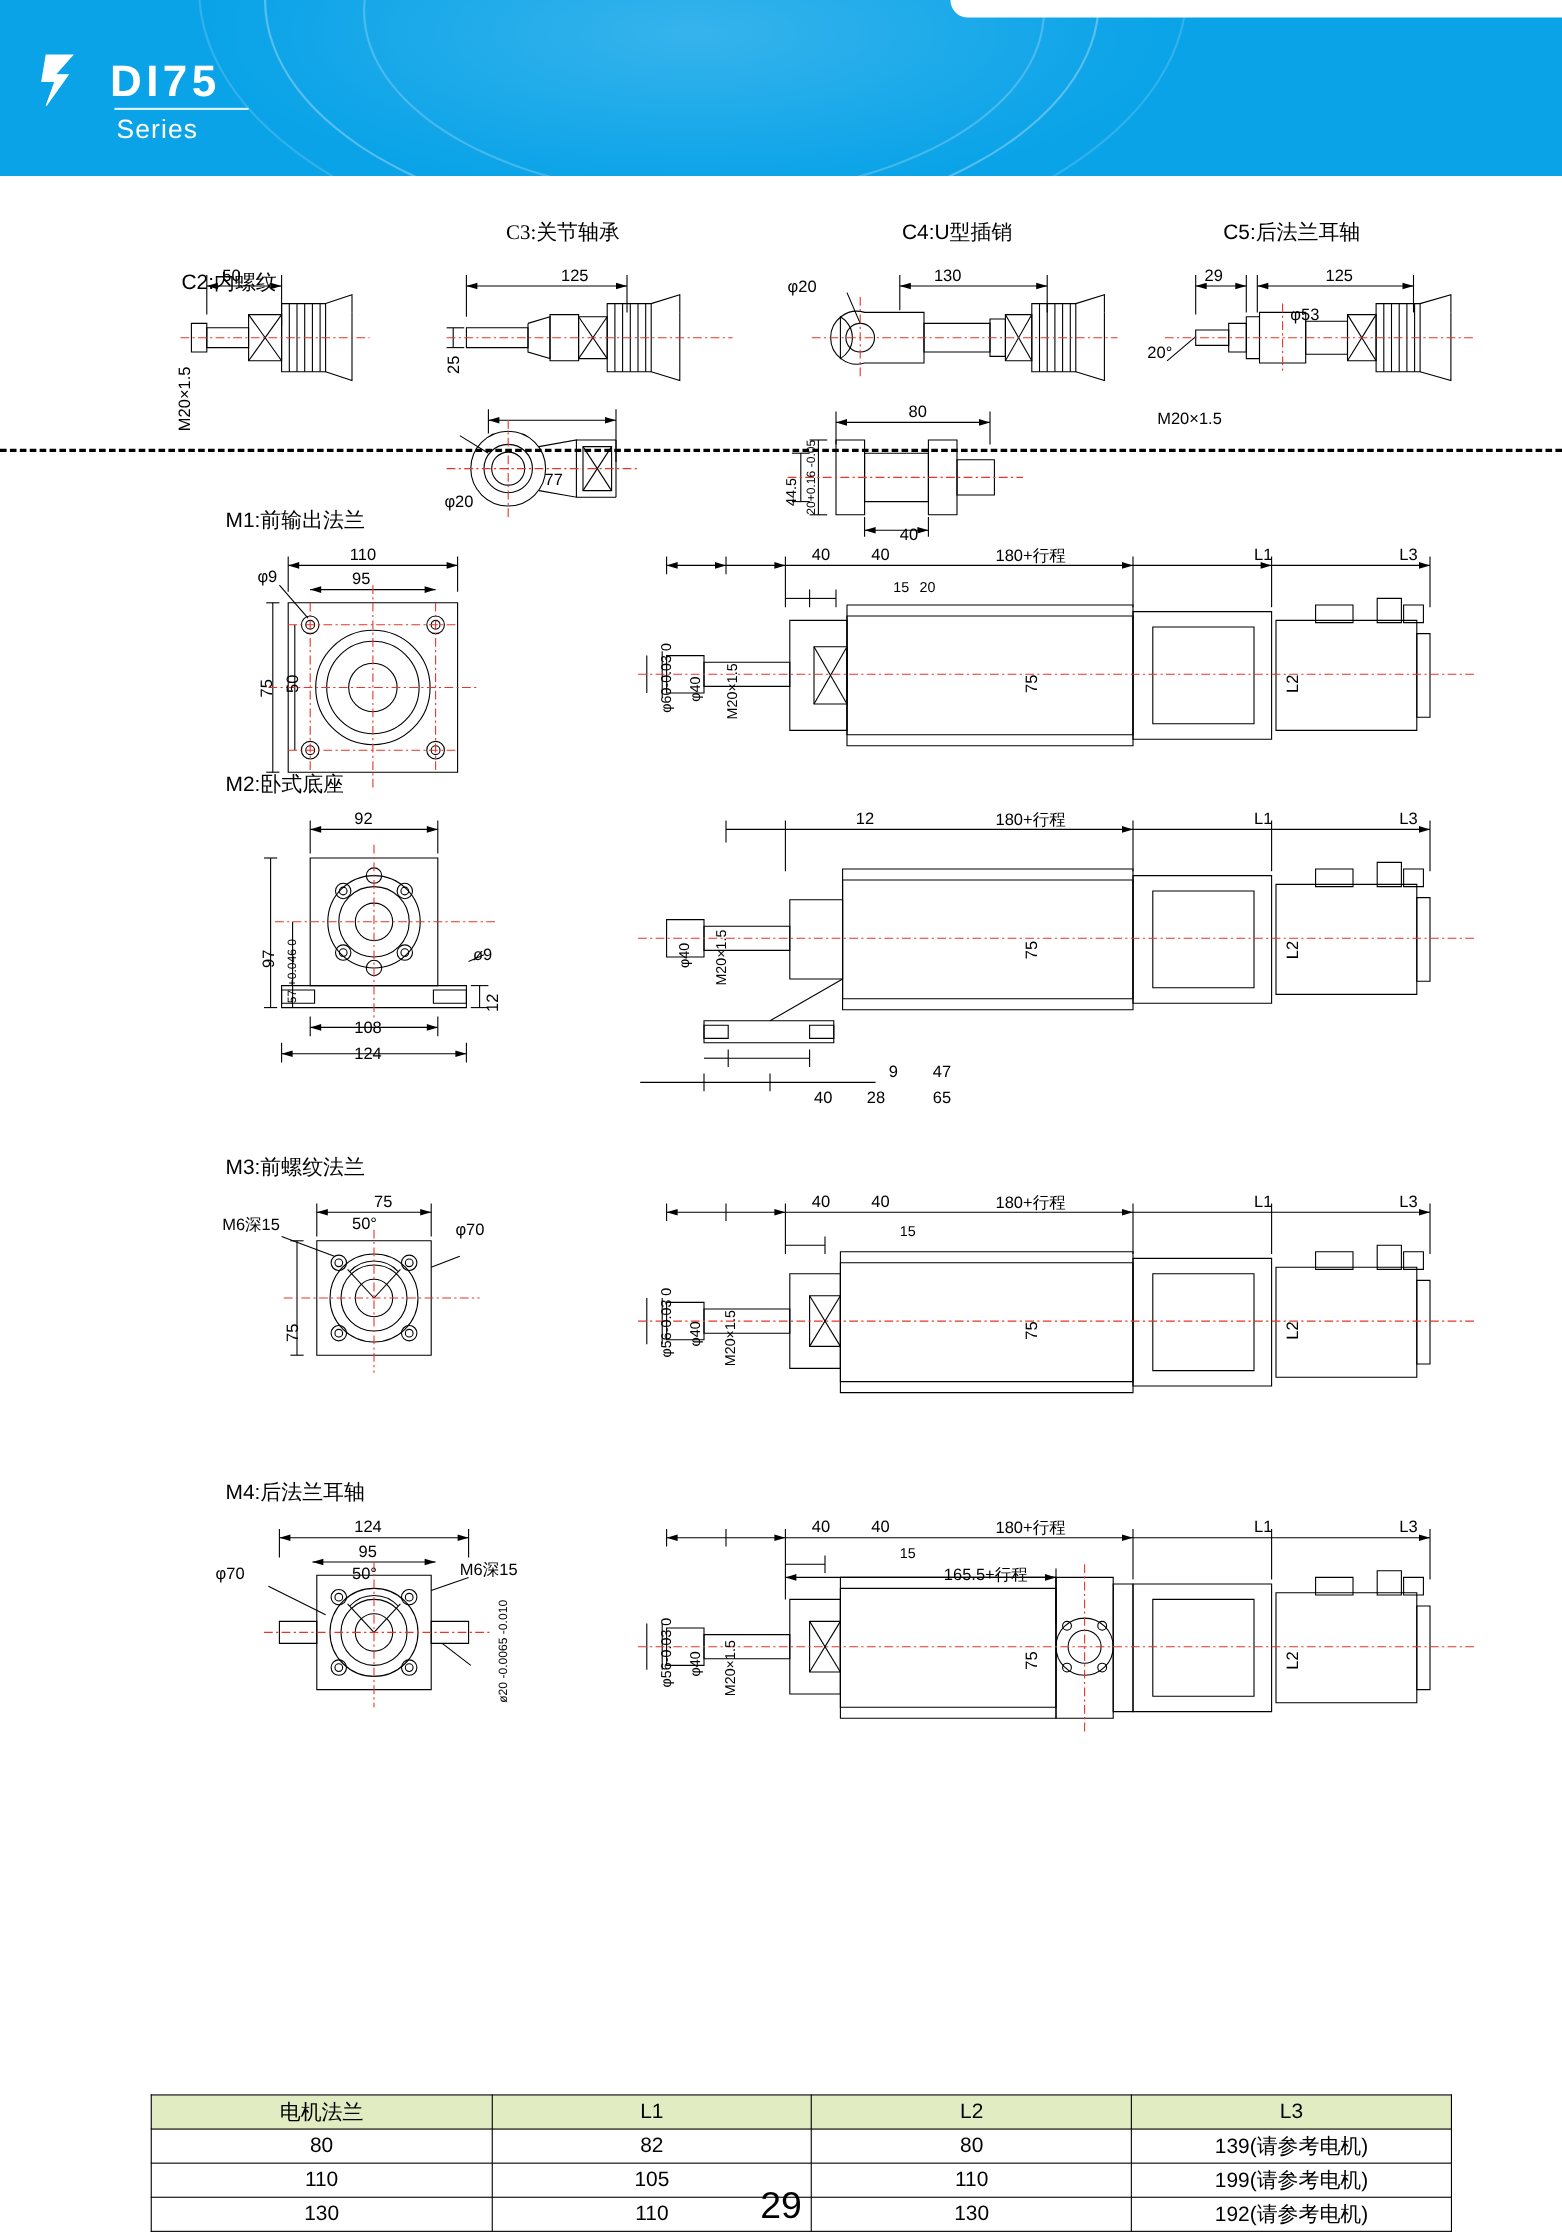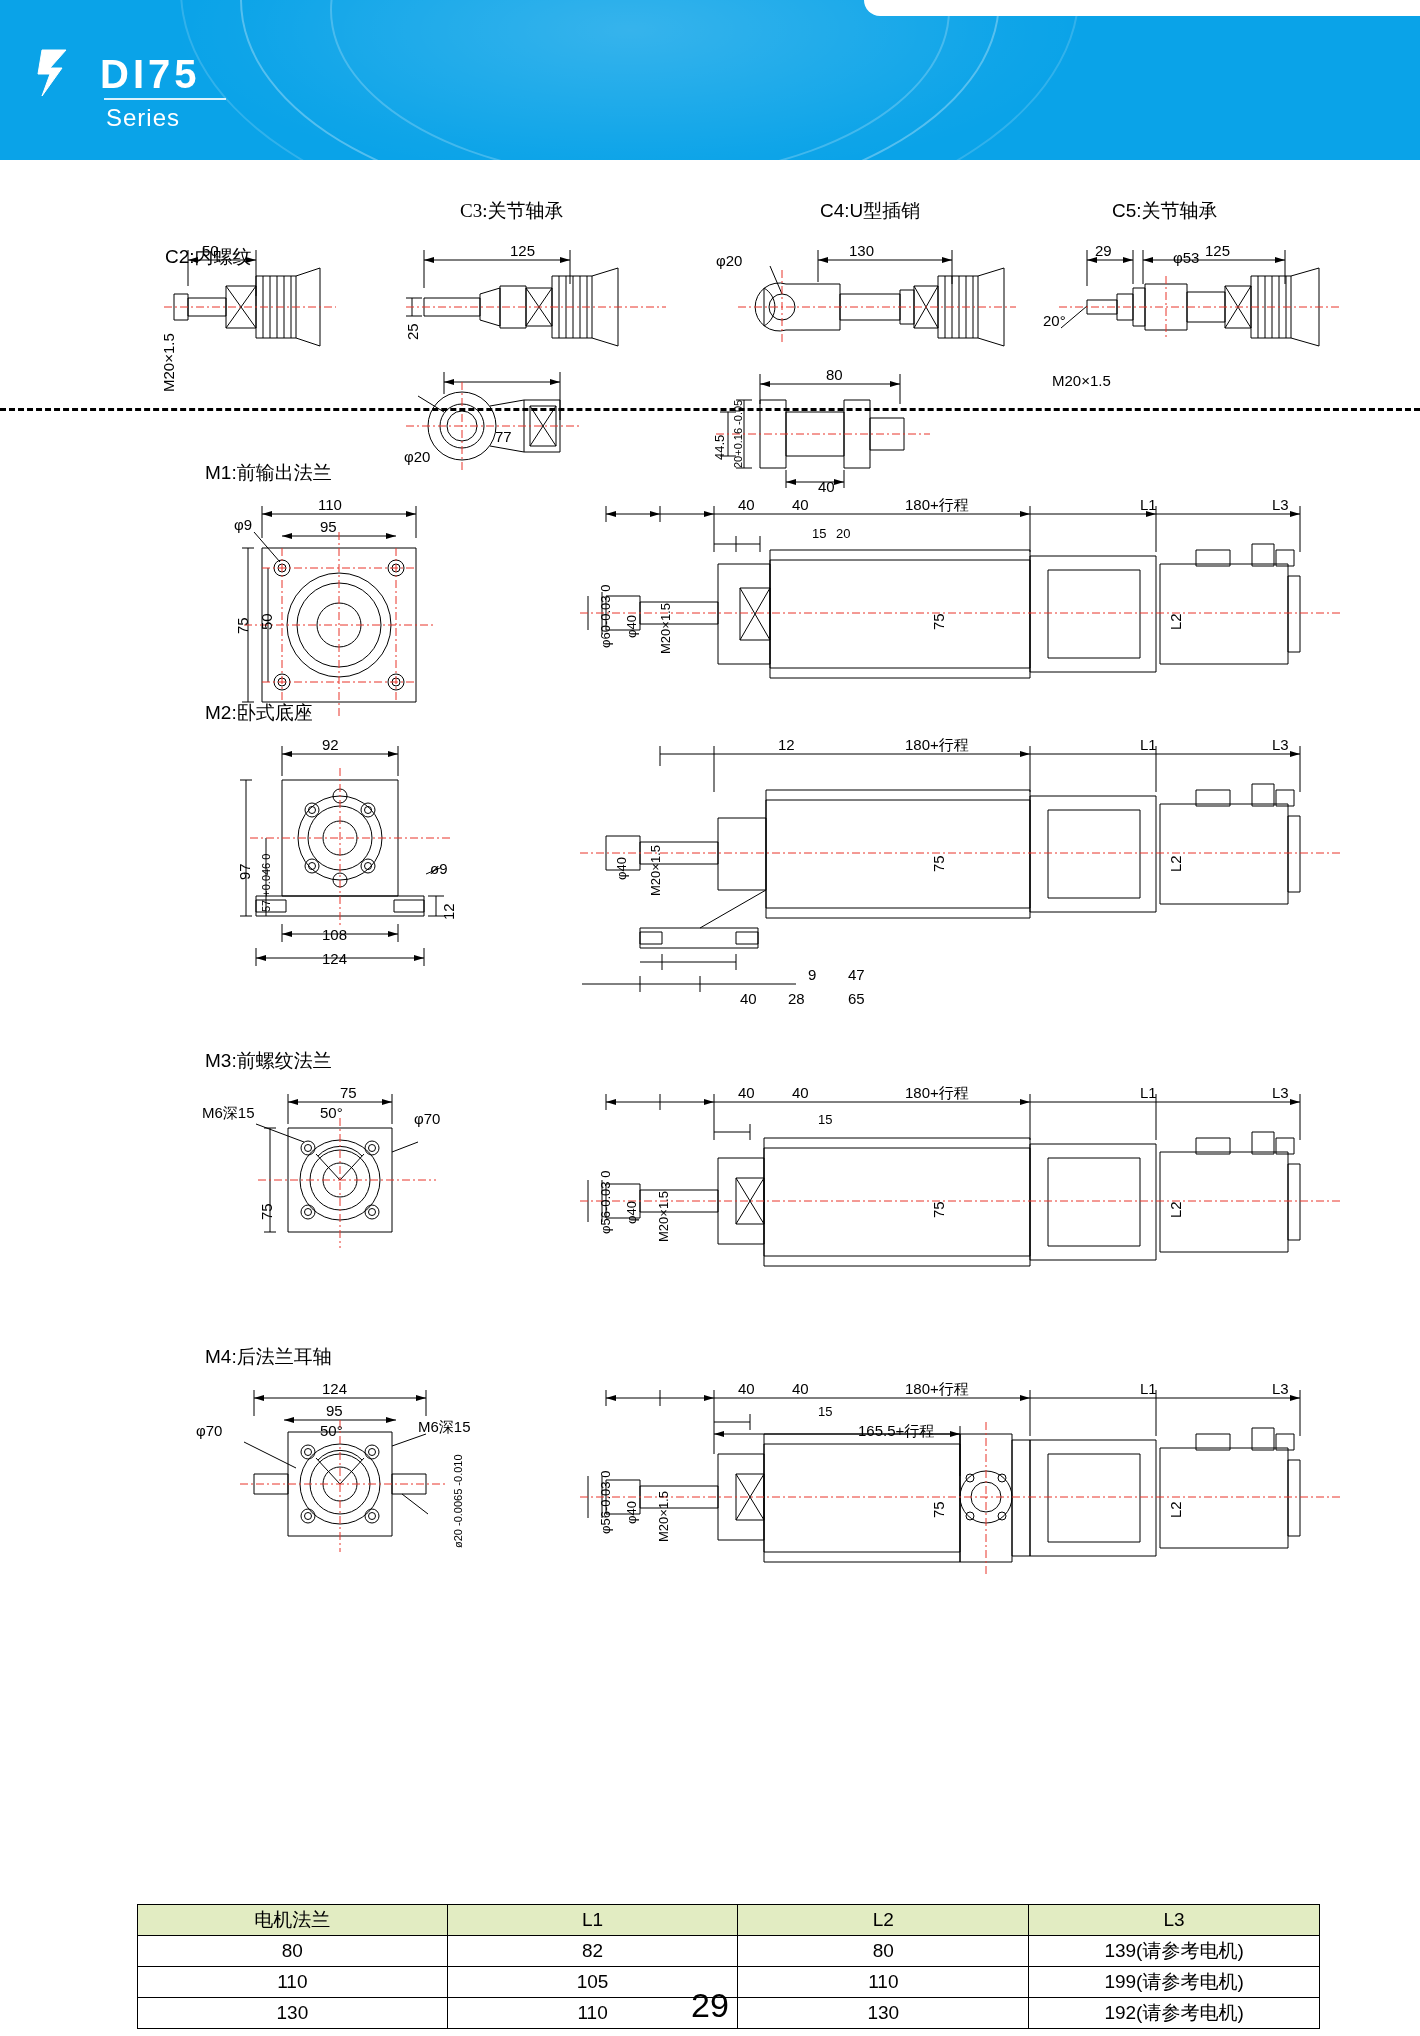--- a/index.html
+++ b/index.html
@@ -108,21 +108,21 @@
   <div class="title-main">DI75</div>
   <div class="title-rule"></div>
   <div class="title-sub">Series</div>
 </div>
 
 <div class="sheet">
 
   <div class="lbl cn" style="left:165px; top:38px;margin-top:46px;">C2:内螺纹</div>
   <div class="lbl cn" style="left:460px; top:38px;font-family:Liberation Serif, serif;">C3:关节轴承</div>
   <div class="lbl cn" style="left:820px; top:38px;">C4:U型插销</div>
-  <div class="lbl cn" style="left:1112px; top:38px;">C5:关节轴承</div>
+  <div class="lbl cn" style="left:1112px; top:38px;">C5:后法兰耳轴</div>
 
   <svg class="dwg" style="left:150px; top:76px;" width="190" height="150" viewBox="0 0 190 150">
     <g stroke="#000" stroke-width="1" fill="none">
 
       <line x1="38" y1="24" x2="106" y2="24"></line>
       <line x1="38" y1="14" x2="38" y2="50"></line>
       <line x1="106" y1="14" x2="106" y2="60"></line>
       <polygon points="38,24 48,21 48,27" fill="#000" stroke="none"></polygon>
       <polygon points="106,24 96,21 96,27" fill="#000" stroke="none"></polygon>
 
@@ -335,21 +335,21 @@
 
       <line x1="6" y1="92" x2="32" y2="70"></line>
     </g>
     <g stroke="#e8352a" stroke-width="1" stroke-dasharray="8,3,2,3">
       <line x1="4" y1="71" x2="286" y2="71"></line>
       <line x1="111" y1="40" x2="111" y2="104"></line>
     </g>
   </svg>
   <div class="dim" style="left:1095px; top:82px;">29</div>
   <div class="dim" style="left:1205px; top:82px;">125</div>
-  <div class="dim" style="left:1173px; top:89px;">φ53</div>
+  <div class="dim" style="left:1173px; top:118px;">φ53</div>
   <div class="dim" style="left:1043px; top:152px;">20°</div>
   <div class="dim" style="left:1052px; top:212px;">M20×1.5</div>
 
   <div class="divider-dashed"></div>
 
   <div class="lbl cn" style="left:205px; top:300px;">M1:前输出法兰</div>
 
   <svg class="dwg" style="left:240px; top:332px;" width="200" height="250" viewBox="0 0 200 250">
     <g stroke="#000" stroke-width="1" fill="none">
 

